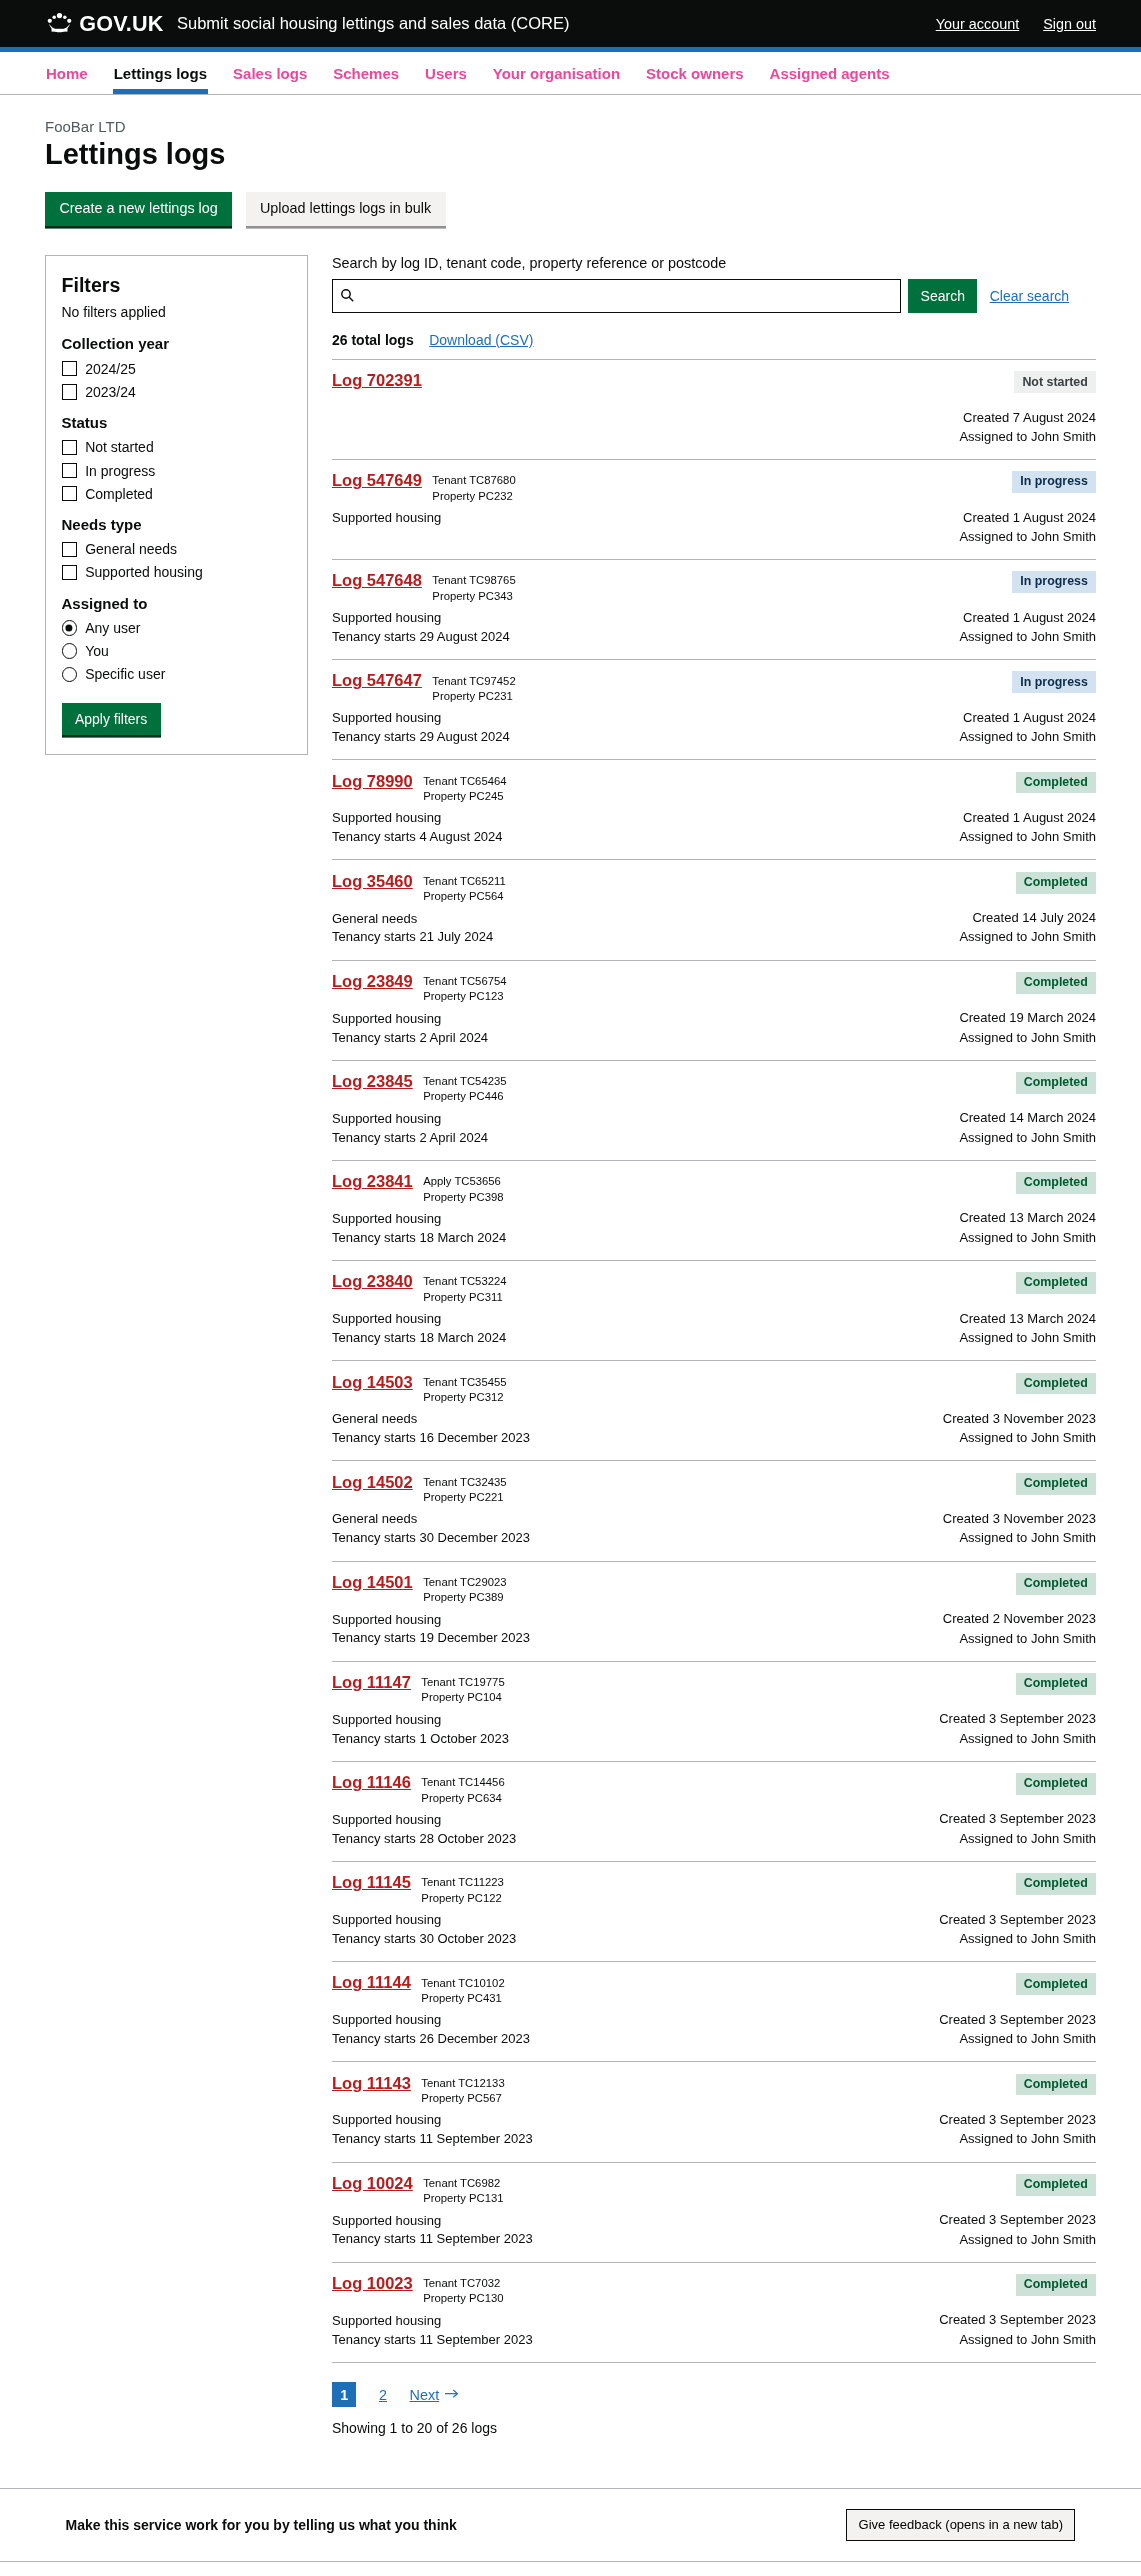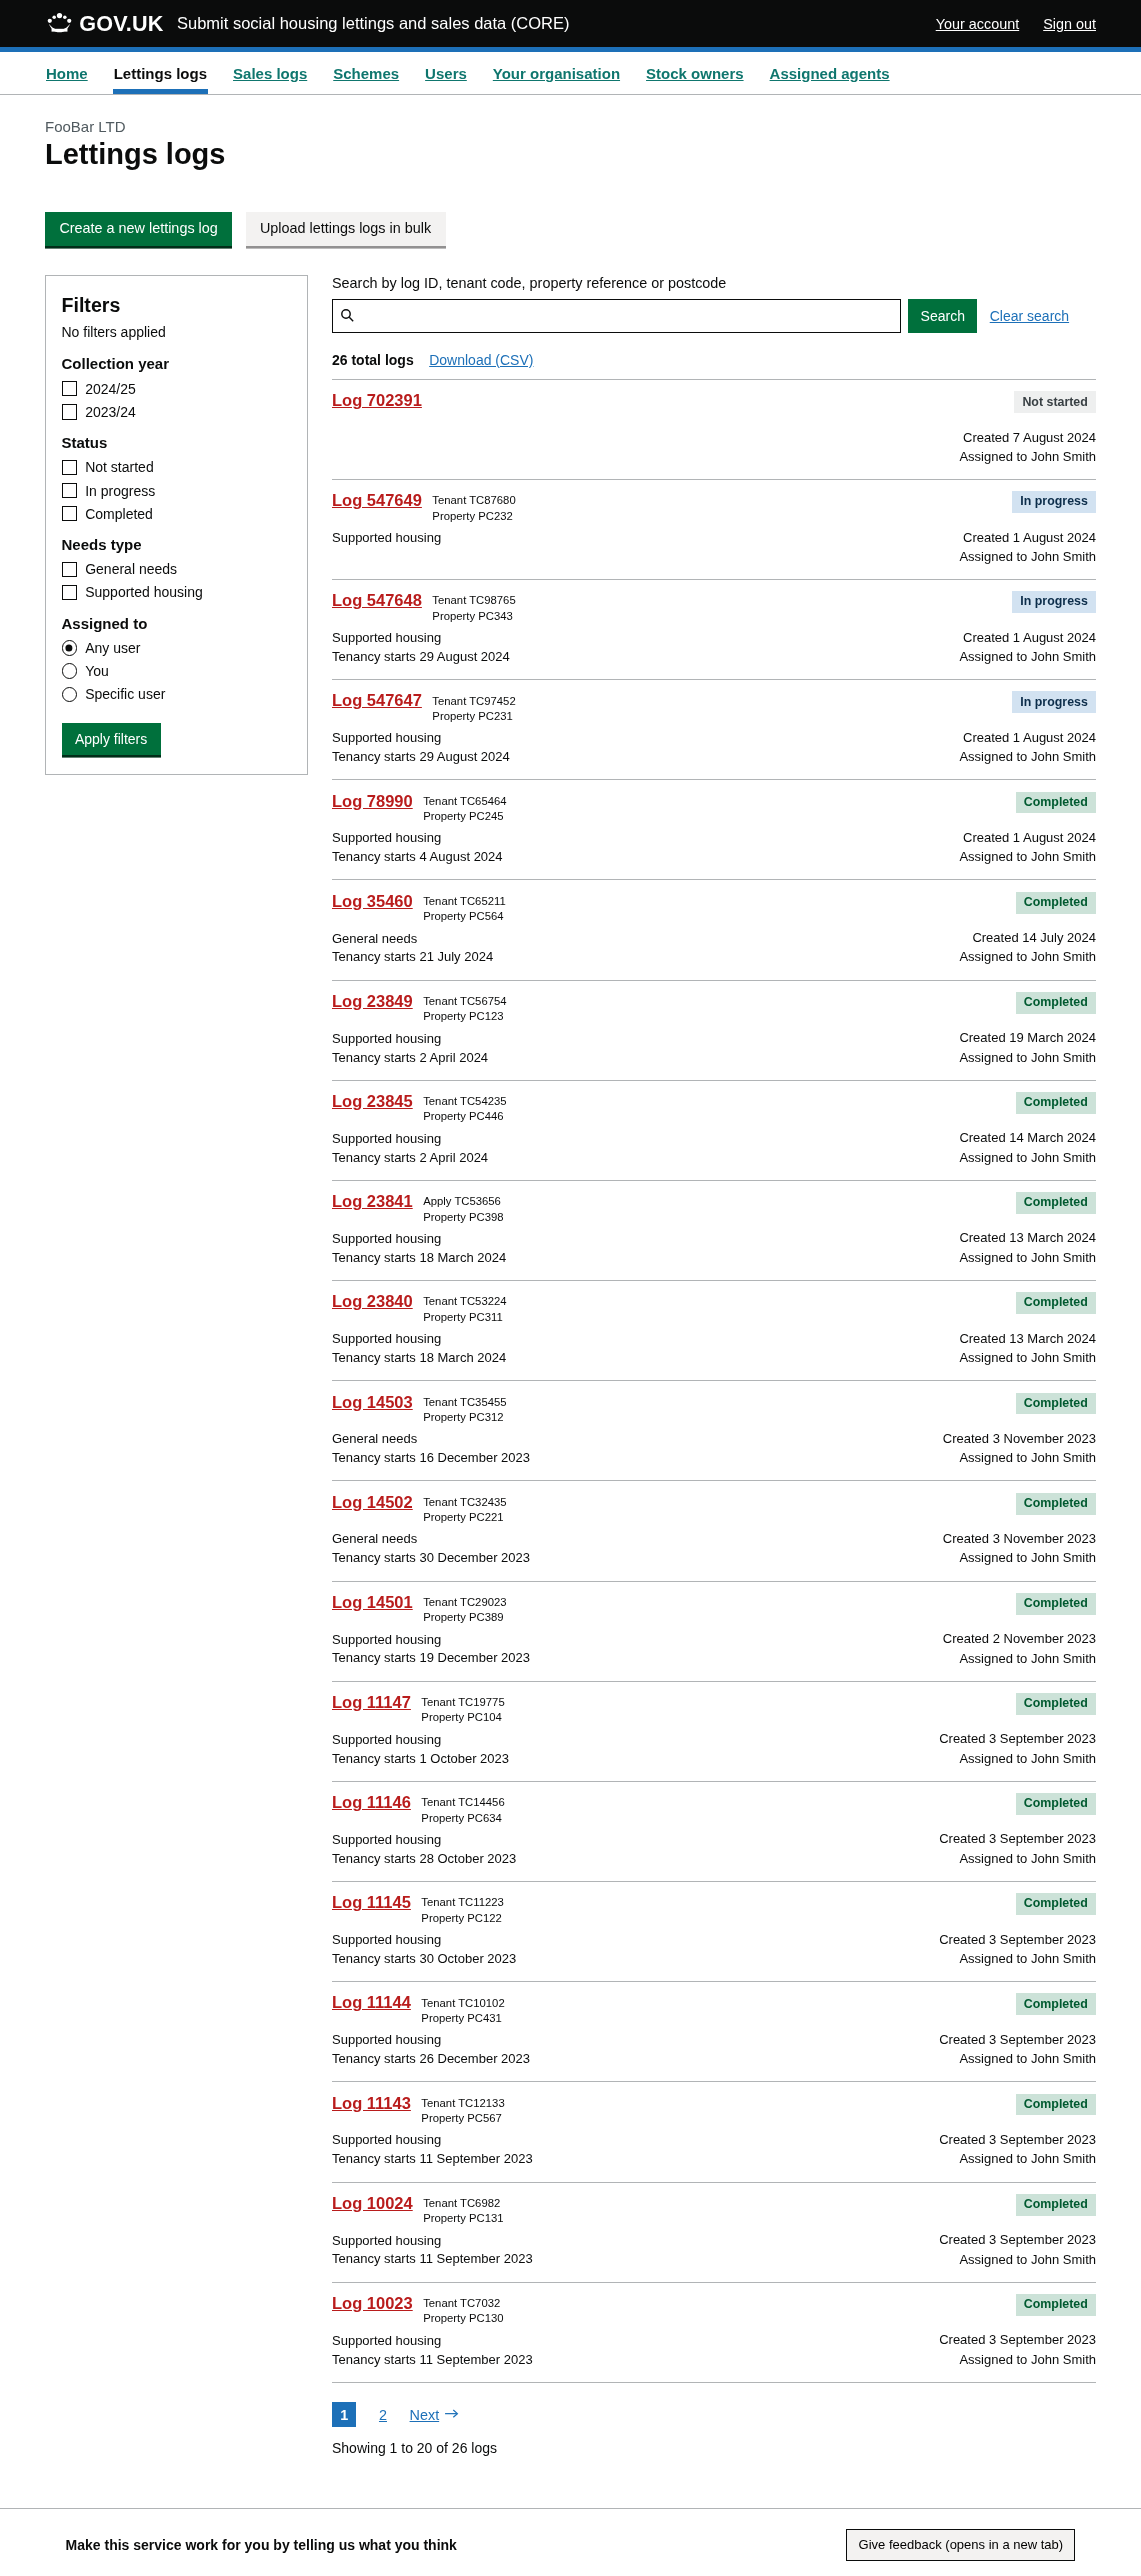--- a/index.html
+++ b/index.html
@@ -95,22 +95,21 @@
     display: flex;
     gap: 24px;
     align-items: stretch;
     height: 42px;
   }
   .nav-item {
     display: flex;
     align-items: center;
     font-size: 15px;
     font-weight: bold;
-    color: #0f766e;
-    text-decoration: underline;
+    color: #ec4899;
     padding: 0 1px;
     position: relative;
     cursor: pointer;
     white-space: nowrap;
   }
   .nav-item.active { color: #0b0c0c; text-decoration: none; }
   .nav-item.active::after {
     content: "";
     position: absolute;
     left: 0; right: 0; bottom: 0;
@@ -138,21 +137,20 @@
     gap: 13.4px;
     margin-bottom: 29px;
   }
   .btn {
     font-size: 14.4px;
     font-family: "Liberation Sans", sans-serif;
     padding: 9.3px 14.4px;
     border: none;
     cursor: pointer;
     line-height: 1.1;
-    margin-top: 20px;
   }
   .btn-green {
     background: #00703c;
     color: #ffffff;
     box-shadow: 0 2.6px 0 #002d18;
     font-weight: normal;
   }
   .btn-grey {
     background: #f3f2f1;
     color: #0b0c0c;

